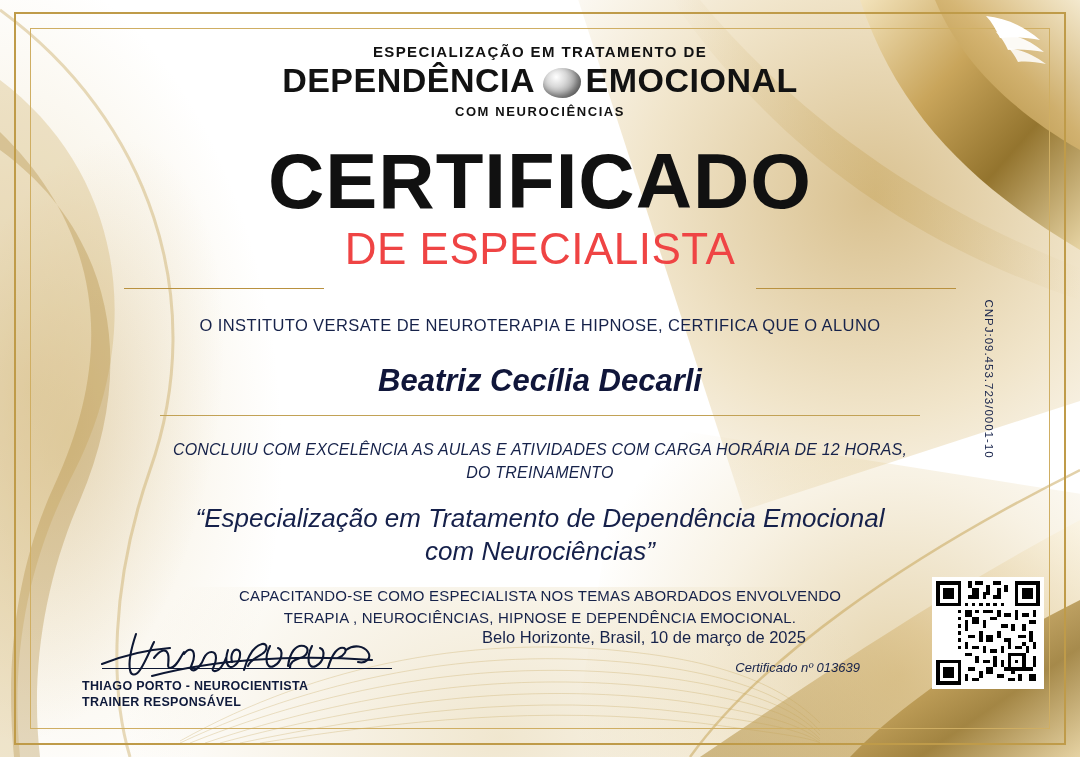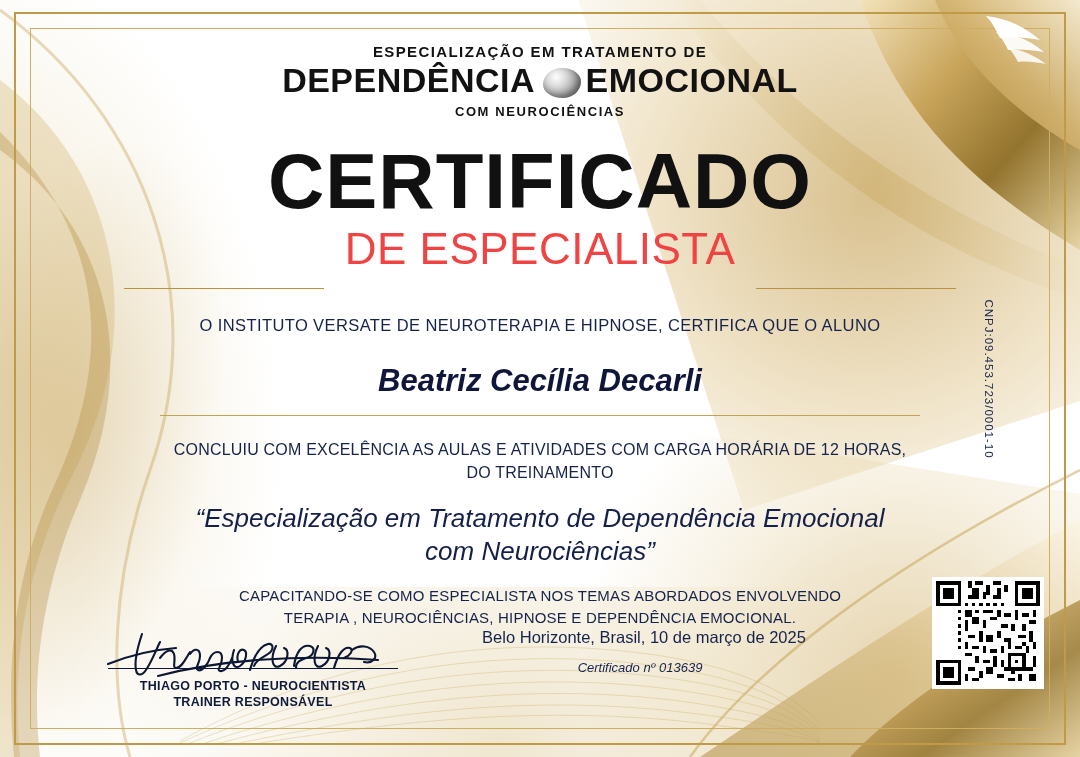--- a/index.html
+++ b/index.html
@@ -200,20 +200,21 @@
     background: #c2a256;
     margin-top: 16px;
   }
   .line-hours {
     margin-top: 22px;
     font-size: 16px;
     line-height: 1.45;
     color: #16224a;
     text-align: center;
     letter-spacing: 0.2px;
+    font-style: italic;
   }
   .course-title {
     margin-top: 18px;
     font-size: 26px;
     color: #15204a;
     text-align: center;
     line-height: 1.25;
     font-style: italic;
   }
   .line-skills {
@@ -227,24 +228,24 @@
 
   
   .footer {
     position: absolute;
     left: 0; right: 0;
     bottom: 38px;
     height: 130px;
   }
   .signature-block {
     position: absolute;
-    left: 88px;
+    left: 82px;
     bottom: 10px;
     width: 330px;
-    text-align: center;
+    text-align: left;
   }
   .signature-svg { display: block; margin: 0 auto; }
   .sig-rule {
     width: 290px;
     height: 1px;
     background: #0d1733;
     margin: -16px auto 0 auto;
     position: relative;
   }
   .sig-name {
@@ -268,21 +269,21 @@
     bottom: 72px;
     text-align: center;
     font-size: 16.5px;
     color: #16224a;
   }
   .cert-number {
     position: absolute;
     left: 420px;
     right: 220px;
     bottom: 44px;
-    text-align: center;
+    text-align: right;
     font-size: 13px;
     font-style: italic;
     color: #16224a;
   }
   .qr {
     position: absolute;
     right: 36px;
     bottom: 30px;
     width: 112px;
     height: 112px;

